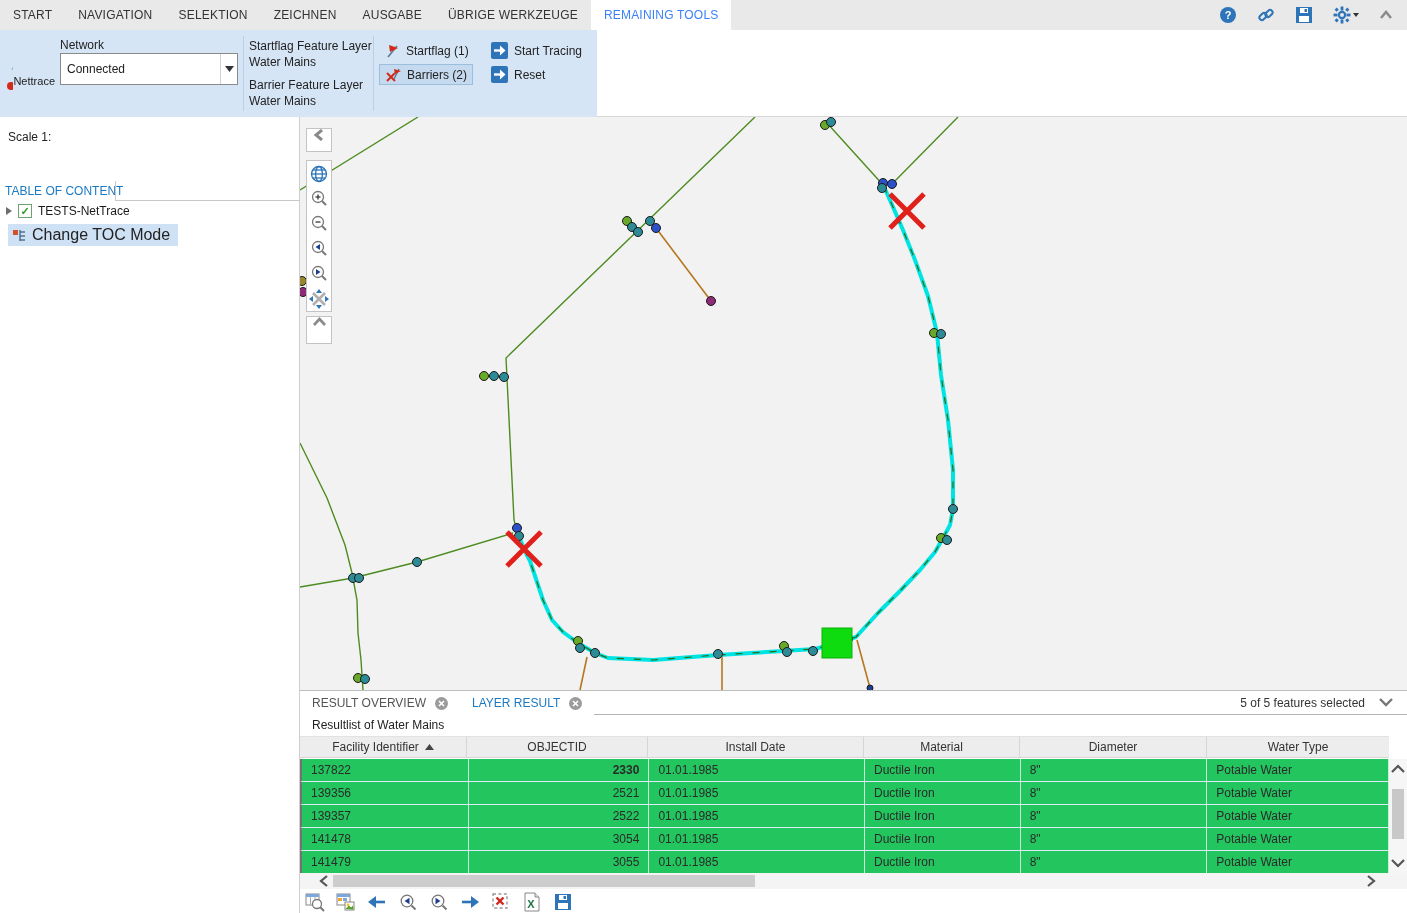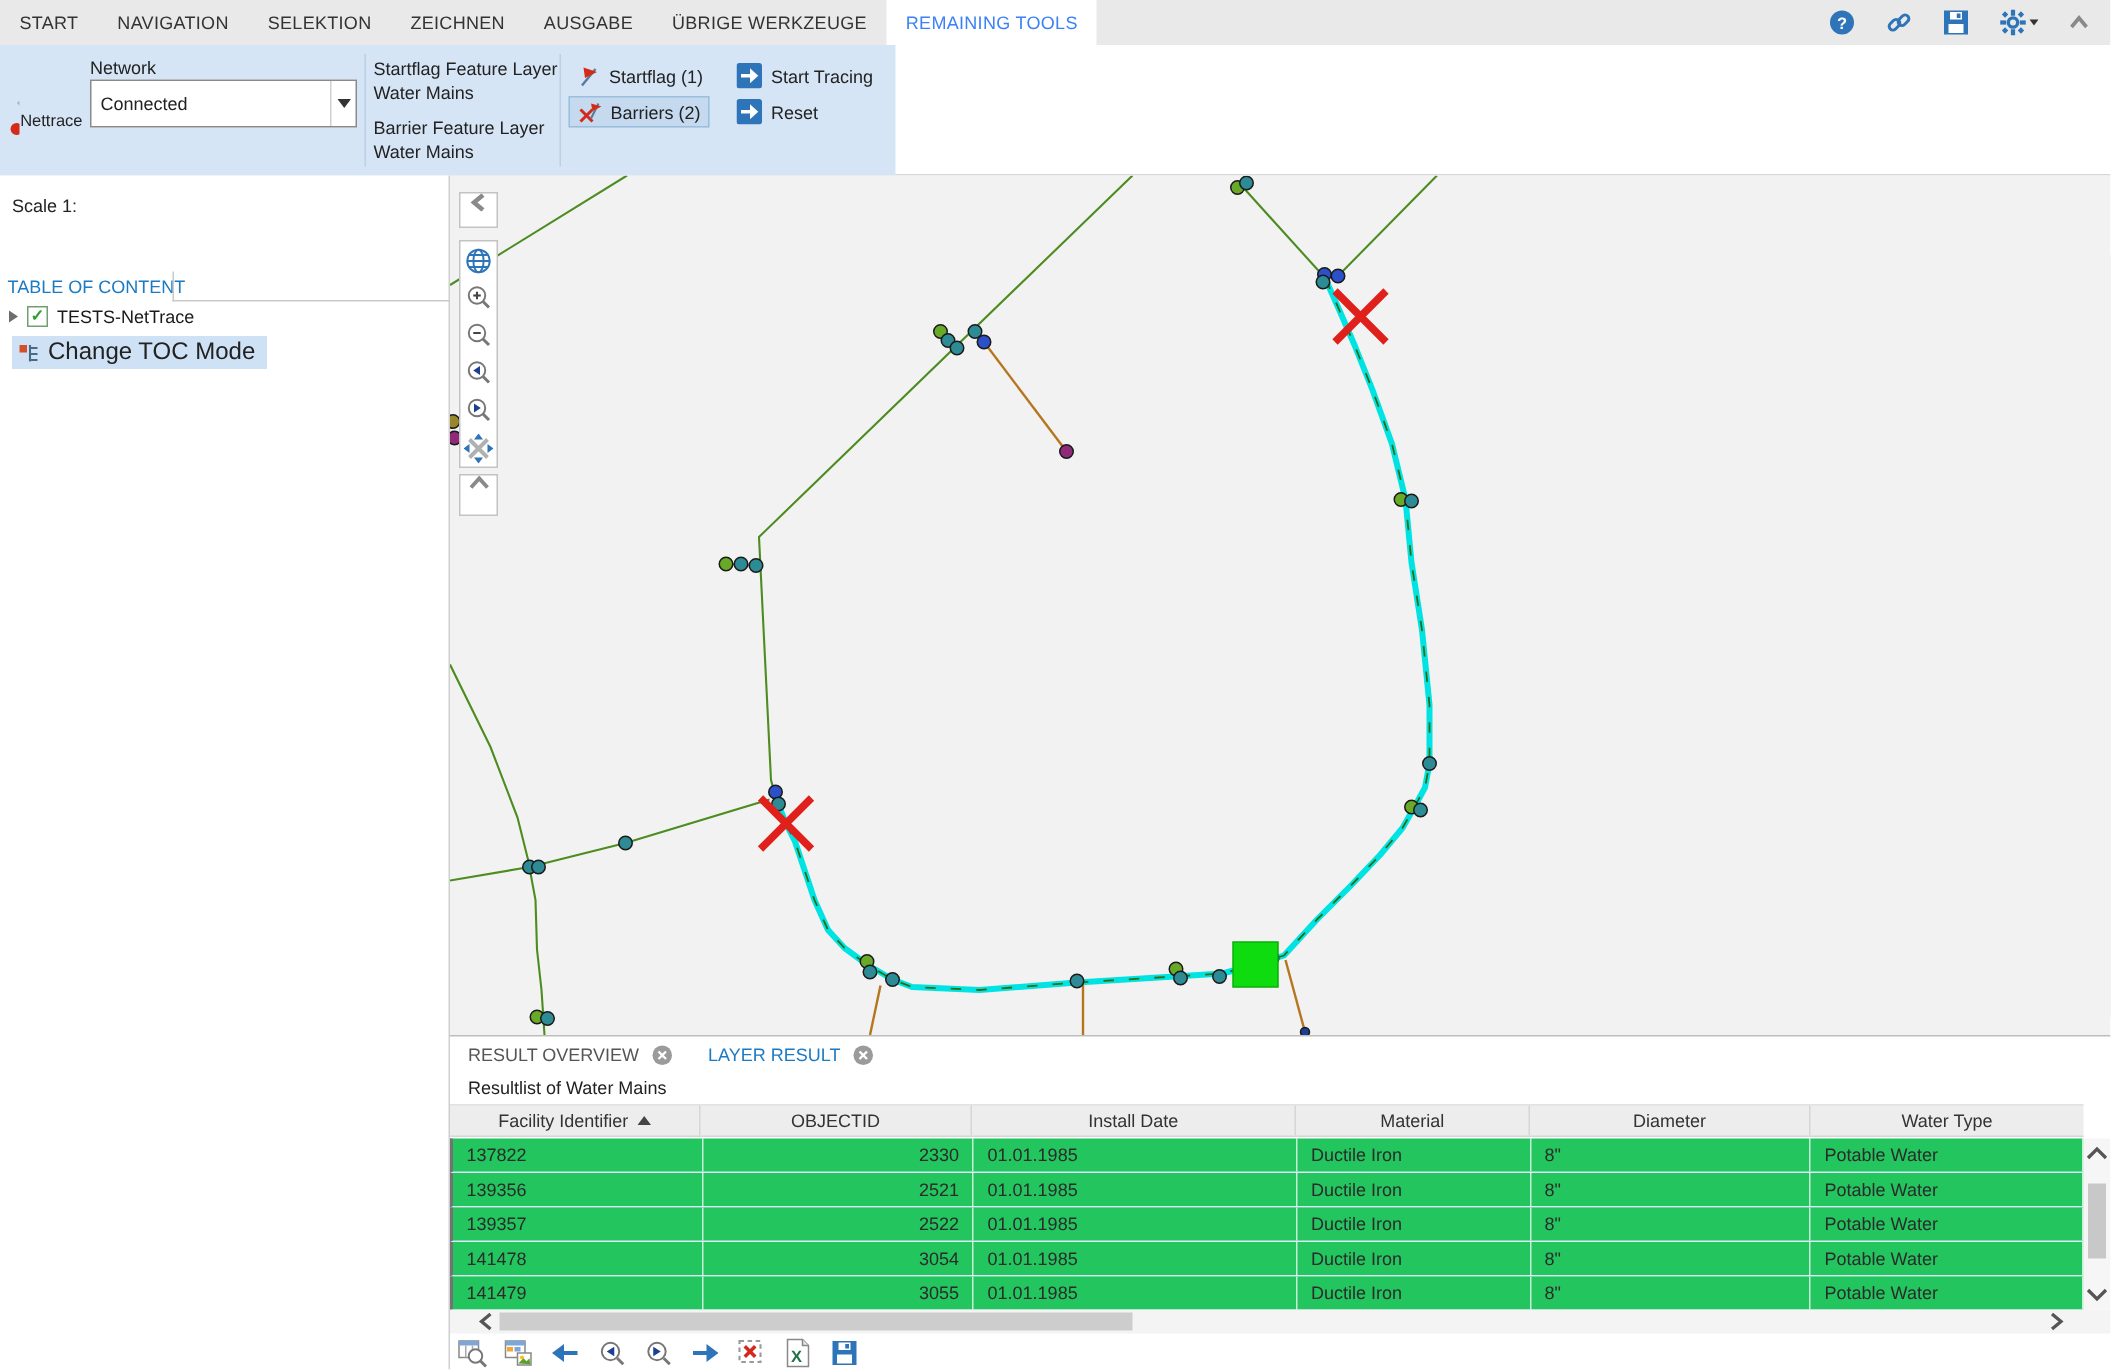--- a/index.html
+++ b/index.html
@@ -357,20 +357,26 @@
       <span>LAYER RESULT</span>
       <span class="closer">
           <svg width="7" height="7">
             <g stroke="#fff" stroke-width="1.6">
               <line x1="1" y1="1" x2="6" y2="6"></line>
               <line x1="6" y1="1" x2="1" y2="6"></line>
             </g>
           </svg>
         </span>
     </div>
+    <div class="res-fill">
+      <span>5 of 5 features selected</span>
+      <svg width="14" height="9">
+          <polyline points="1,1 7,7 13,1" fill="none" stroke="#777" stroke-width="2.4"></polyline>
+        </svg>
+    </div>
   </div>
 
   <div class="res-subtitle">Resultlist of Water Mains</div>
 
   <div class="thead" id="thead">
     <div class="hcell" style="width:167px">
       <span>Facility Identifier</span>
       <svg width="9" height="6">
           <path d="M4.5 0 L9 6 L0 6 z" fill="#444"></path>
         </svg>
@@ -388,21 +394,21 @@
         <span>Diameter</span>
       </div>
     <div class="hcell" style="width:182px;border-right:none">
         <span>Water Type</span>
       </div>
   </div>
 
   <div class="tbody" id="tbody">
       <div class="trow">
         <div class="tcell" style="width: 167px;">137822</div>
-        <div class="tcell right" style="width: 181px;">2330</div>
+        <div class="tcell right" style="width: 181px; font-weight: bold;">2330</div>
         <div class="tcell" style="width: 216px;">01.01.1985</div>
         <div class="tcell" style="width: 156px;">Ductile Iron</div>
         <div class="tcell" style="width: 187px;">8"</div>
         <div class="tcell" style="width: 182px;">Potable Water</div>
       </div>
       <div class="trow">
         <div class="tcell" style="width: 167px;">139356</div>
         <div class="tcell right" style="width: 181px;">2521</div>
         <div class="tcell" style="width: 216px;">01.01.1985</div>
         <div class="tcell" style="width: 156px;">Ductile Iron</div>

